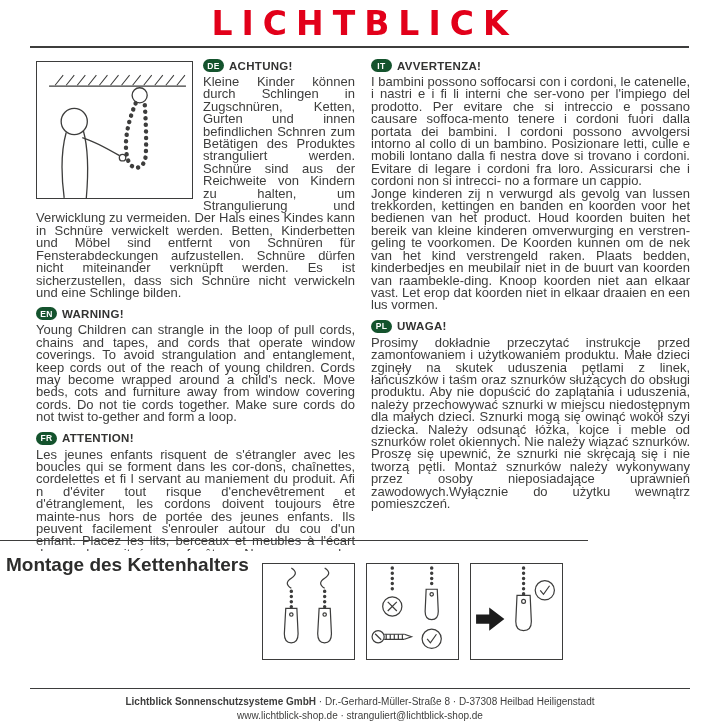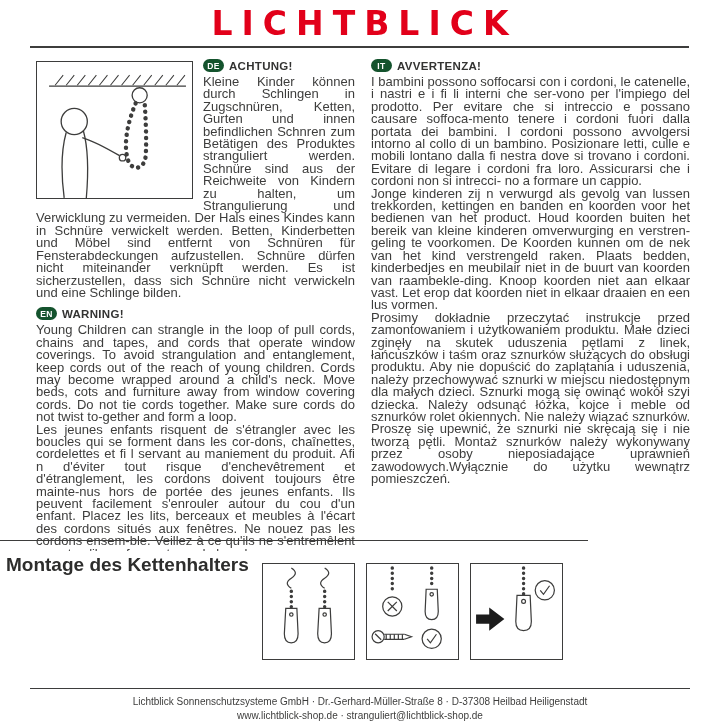--- a/index.html
+++ b/index.html
@@ -27,21 +27,21 @@
            padding:13px 0 0 6px;box-sizing:border-box;}
   .montage h2{margin:0 0 9px;font-size:19px;font-weight:bold;color:#2d2d2c;}
   .montage p{margin:0;font-size:9.8px;line-height:14px;width:354px;color:#3d3d3c;}
   .diagrams{position:absolute;top:22px;right:25px;display:flex;gap:11px;}
   .dbox{width:93px;height:97px;border:1.4px solid #3d3d3c;box-sizing:border-box;background:#fff;}
   .dbox svg{width:100%;height:100%;display:block;}
   .beads{stroke-width:3.4;stroke-dasharray:0.1 5;stroke-linecap:round;}
   
   .footer{position:absolute;top:688px;left:30px;right:30px;border-top:1.5px solid #3d3d3c;padding-top:6px;
           text-align:center;font-size:10px;line-height:14px;color:#3d3d3c;}
-  .footer .company{font-weight:normal;}
+  .footer .company{font-weight:bold;}
 </style>
 </head>
 <body>
 
 <div class="page">
 
   <header class="logo-wrap">
     <span class="logo">LICHTBLICK</span>
   </header>
   <div class="top-rule"></div>
@@ -75,38 +75,46 @@
 
       <section class="warn">
         <h3>
           <span class="badge">EN</span>
           <span>WARNING!</span>
         </h3>
         <p>Young Children can strangle in the loop of pull cords, chains and tapes, and cords that operate window coverings. To avoid strangulation and entanglement, keep cords out of the reach of young children. Cords may become wrapped around a child's neck. Move beds, cots and furniture away from window covering cords. Do not tie cords together. Make sure cords do not twist to-gether and form a loop.</p>
       </section>
 
       <section class="warn">
+        <h3>
+          <span class="badge">FR</span>
+          <span>ATTENTION!</span>
+        </h3>
         <p>Les jeunes enfants risquent de s'étrangler avec les boucles qui se forment dans les cor-dons, chaînettes, cordelettes et fi l servant au maniement du produit. Afi n d'éviter tout risque d'enchevêtrement et d'étranglement, les cordons doivent toujours être mainte-nus hors de portée des jeunes enfants. Ils peuvent facilement s'enrouler autour du cou d'un enfant. Placez les lits, berceaux et meubles à l'écart des cordons situés aux fenêtres. Ne nouez pas les cordons ensem-ble. Veillez à ce qu'ils ne s'entremêlent pas et qu'ils ne forment pas de boucles.</p>
       </section>
     </div>
 
     <div class="col">
       <section class="warn first">
         <h3>
           <span class="badge">IT</span>
           <span>AVVERTENZA!</span>
         </h3>
         <p>I bambini possono soffocarsi con i cordoni, le catenelle, i nastri e i fi li interni che ser-vono per l'impiego del prodotto. Per evitare che si intreccio e possano causare soffoca-mento tenere i cordoni fuori dalla portata dei bambini. I cordoni possono avvolgersi intorno al collo di un bambino. Posizionare letti, culle e mobili lontano dalla fi nestra dove si trovano i cordoni. Evitare di legare i cordoni fra loro. Assicurarsi che i cordoni non si intrecci- no a formare un cappio.</p>
       </section>
 
       <section class="warn">
         <p>Jonge kinderen zij n verwurgd als gevolg van lussen trekkorden, kettingen en banden en koorden voor het bedienen van het product. Houd koorden buiten het bereik van kleine kinderen omverwurging en verstren-geling te voorkomen. De Koorden kunnen om de nek van het kind verstrengeld raken. Plaats bedden, kinderbedjes en meubilair niet in de buurt van koorden van raambekle-ding. Knoop koorden niet aan elkaar vast. Let erop dat koorden niet in elkaar draaien en een lus vormen.</p>
       </section>
 
       <section class="warn">
+        <h3>
+          <span class="badge">PL</span>
+          <span>UWAGA!</span>
+        </h3>
         <p>Prosimy dokładnie przeczytać instrukcje przed zamontowaniem i użytkowaniem produktu. Małe dzieci zginęły na skutek uduszenia pętlami z linek, łańcuszków i taśm oraz sznurków służących do obsługi produktu. Aby nie dopuścić do zaplątania i uduszenia, należy przechowywać sznurki w miejscu niedostępnym dla małych dzieci. Sznurki mogą się owinąć wokół szyi dziecka. Należy odsunąć łóżka, kojce i meble od sznurków rolet okiennych. Nie należy wiązać sznurków. Proszę się upewnić, że sznurki nie skręcają się i nie tworzą pętli. Montaż sznurków należy wykonywany przez osoby nieposiadające uprawnień zawodowych.Wyłącznie do użytku wewnątrz pomieszczeń.</p>
       </section>
     </div>
   </div>
 
   <section class="montage">
     <h2>Montage des Kettenhalters</h2>
 
     <div class="diagrams">
       <figure class="dbox">

